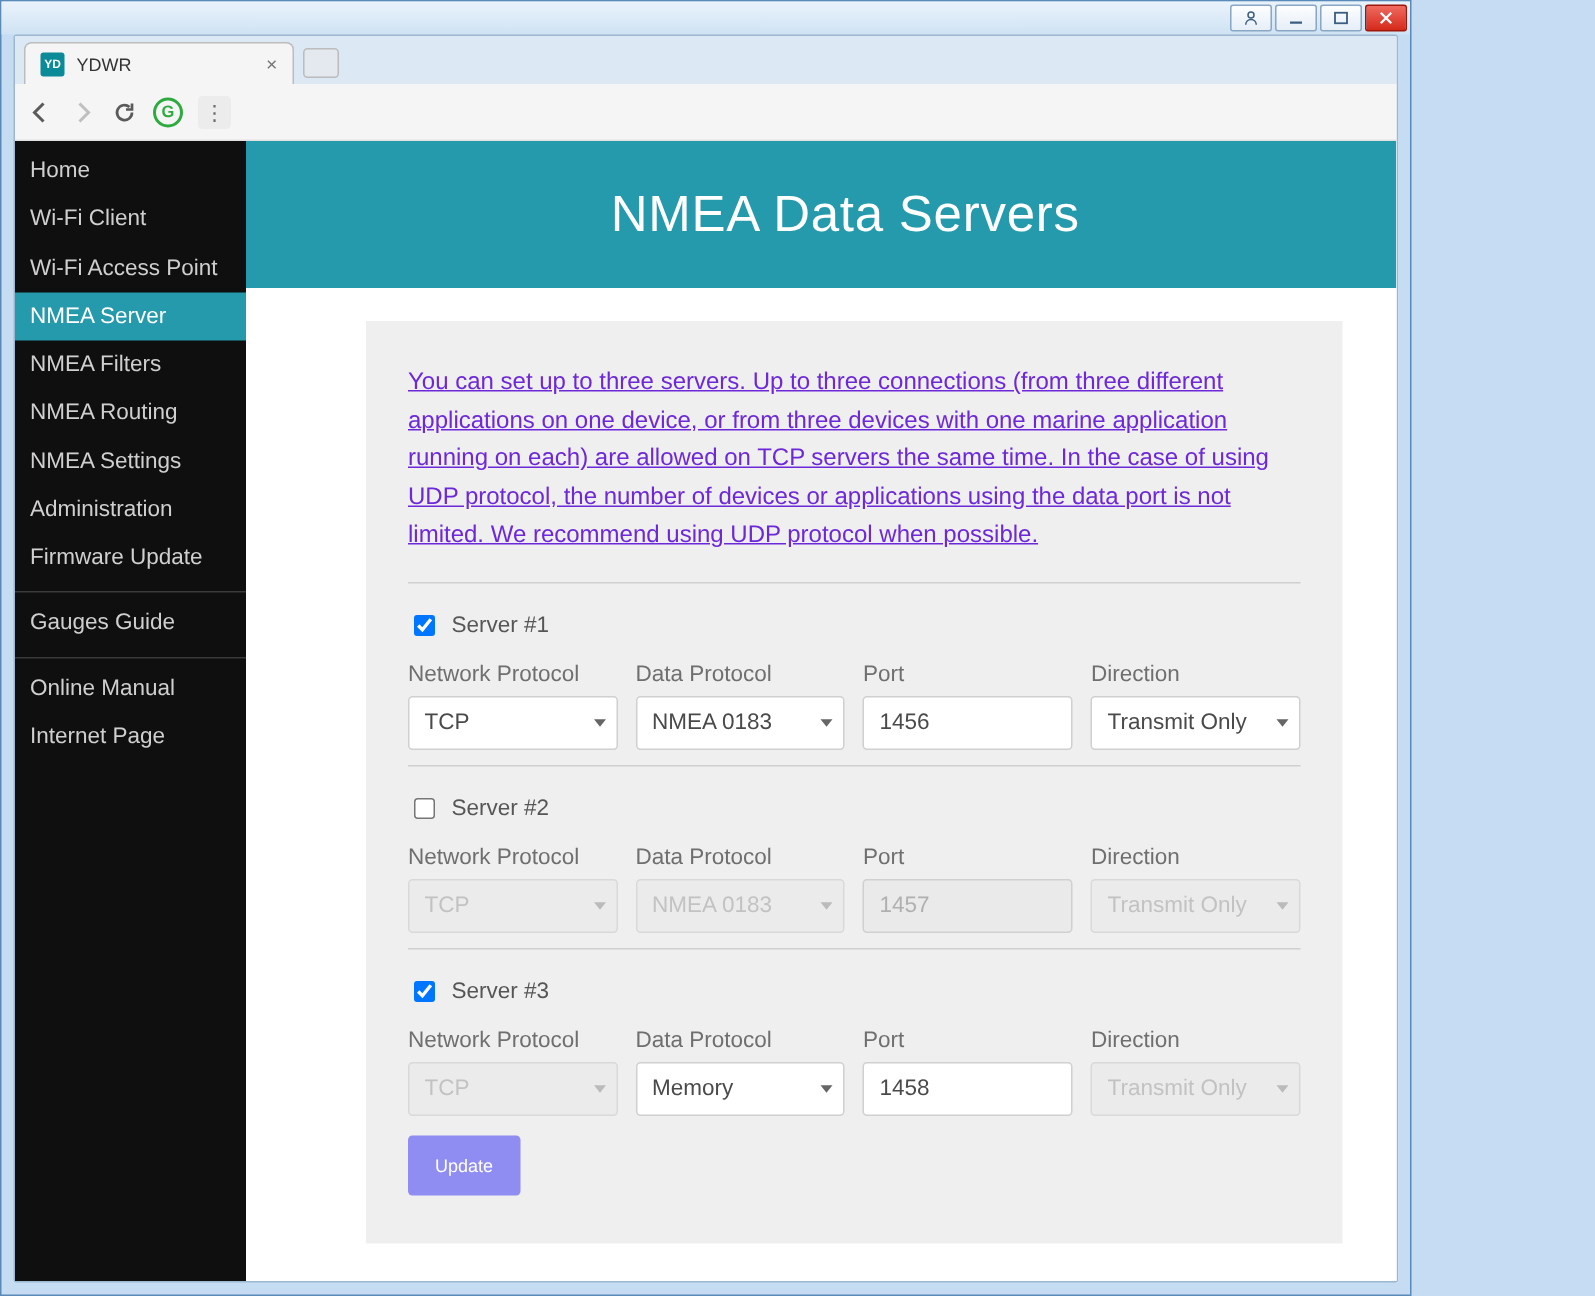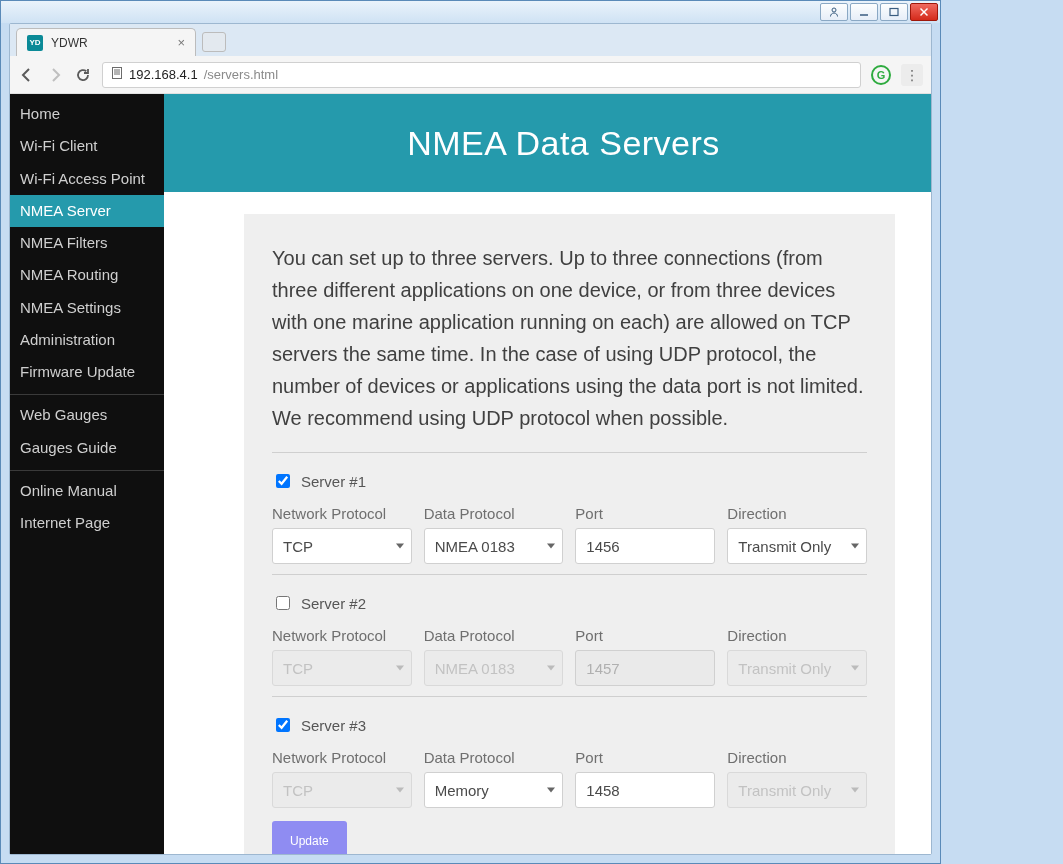--- a/index.html
+++ b/index.html
@@ -109,21 +109,21 @@
   .hero {
     background: #259aac; color: #fff; height: 98px;
     display: flex; align-items: center; justify-content: center; padding-left: 32px;
   }
   .hero h1 { margin: 0; font-size: 34px; font-weight: 300; letter-spacing: .5px; }
 
   .panel {
     margin: 22px 36px 22px 80px; background: #efefef; padding: 28px 28px 32px 28px;
     color: #6f6f6f;
   }
-  .panel .intro { font-size: 20px; line-height: 1.6; color: #404040; margin-bottom: 18px; }
+  .panel .intro { font-size: 16px; line-height: 1.6; color: #6d28d9; margin-bottom: 18px; text-decoration: underline; }
   .hr { height: 1px; background: #cfcfcf; margin: 10px 0 18px 0; }
 
   .server-block { margin-bottom: 8px; }
   .server-head { display: flex; align-items: center; gap: 8px; font-size: 15px; color: #565656; margin-bottom: 14px; }
   .server-head input[type=checkbox] { width: 14px; height: 14px; }
 
   .row4 { display: flex; gap: 12px; }
   .col { display: flex; flex-direction: column; gap: 6px; }
   .col.narrow { width: 140px; }
   .col.wide { flex: 1; }
@@ -197,52 +197,39 @@
       <div class="nav-icon disabled">
         <svg width="16" height="16" viewBox="0 0 16 16">
             <path d="M6 2 L12 8 L6 14" fill="none" stroke="#bfbfbf" stroke-width="2"></path>
           </svg>
       </div>
       <div class="nav-icon">
         <svg width="16" height="16" viewBox="0 0 16 16">
             <path d="M13 8a5 5 0 1 1-1.7-3.7" fill="none" stroke="#5a5a5a" stroke-width="1.8"></path>
             <path d="M13 2v4h-4" fill="none" stroke="#5a5a5a" stroke-width="1.8"></path>
           </svg>
-      </div>
-      <div class="url-input-wrap">
-        <span class="doc-icon">
-          <svg width="12" height="12" viewBox="0 0 12 12">
-              <rect x="1.5" y="0.5" width="9" height="11" fill="none" stroke="#6b6b6b" stroke-width="1"></rect>
-              <line x1="3" y1="3" x2="9" y2="3" stroke="#6b6b6b"></line>
-              <line x1="3" y1="5" x2="9" y2="5" stroke="#6b6b6b"></line>
-              <line x1="3" y1="7" x2="9" y2="7" stroke="#6b6b6b"></line>
-            </svg>
-        </span>
-        <span class="url-host">192.168.4.1</span>
-          <span class="url-path">/servers.html</span>
       </div>
       <div class="ext-badge">G</div>
       <div class="menu-dots">⋮</div>
     </div>
 
     <div class="page">
       <nav class="sidebar">
         <div class="group">
           <a>Home</a>
           <a>Wi-Fi Client</a>
           <a>Wi-Fi Access Point</a>
           <a class="active">NMEA Server</a>
           <a>NMEA Filters</a>
           <a>NMEA Routing</a>
           <a>NMEA Settings</a>
           <a>Administration</a>
           <a>Firmware Update</a>
         </div>
         <div class="group">
-          <a>Web Gauges</a>
           <a>Gauges Guide</a>
         </div>
         <div class="group">
           <a>Online Manual</a>
           <a>Internet Page</a>
         </div>
       </nav>
 
       <div class="content">
         <div class="hero">

